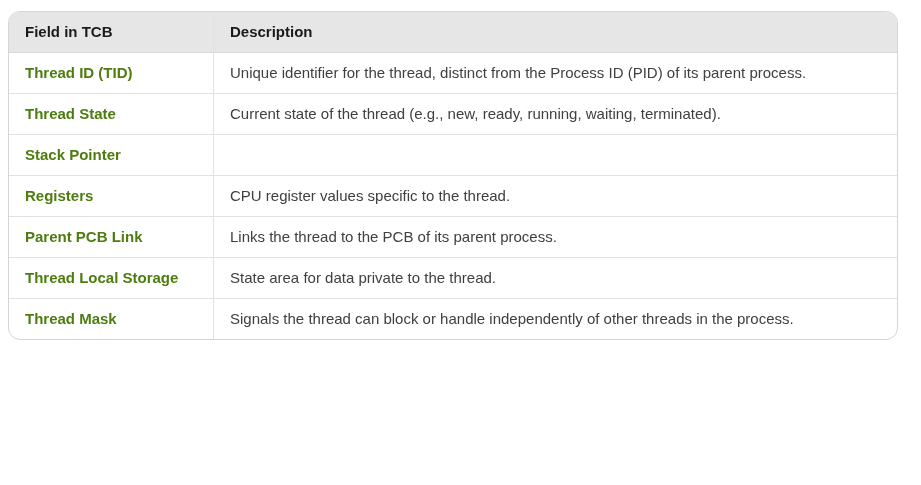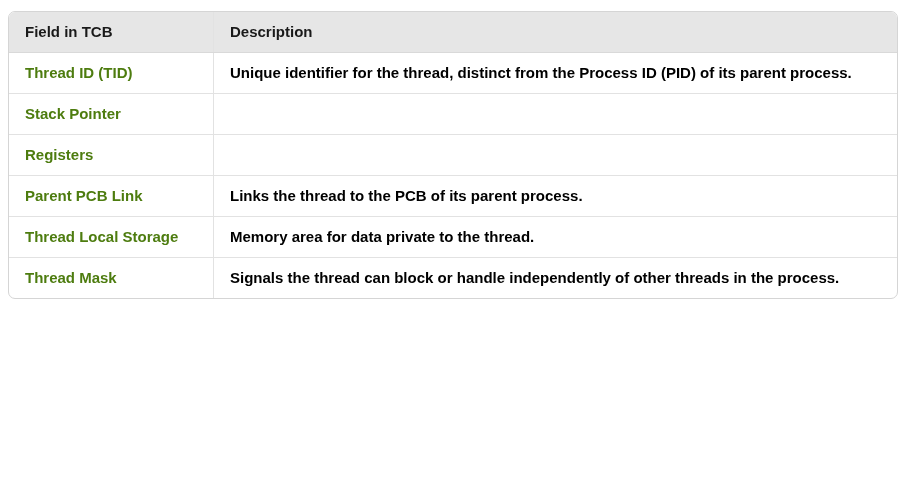--- a/index.html
+++ b/index.html
@@ -11,21 +11,21 @@
     height: 485px;
     font-family: "Liberation Sans", sans-serif;
   }
   .tcb-table {
     position: absolute;
     left: 8px;
     top: 11px;
     width: 890px;
     background: #ffffff;
     border: 1px solid #d5d5d5;
-    border-radius: 7px;
+    border-radius: 12px;
     overflow: hidden;
   }
   .row {
     display: grid;
     grid-template-columns: 205px 1fr;
     border-top: 1px solid #e2e2e2;
   }
   .row:first-child { border-top: none; }
   .row.header {
     background: #e6e6e6;
@@ -36,55 +36,60 @@
     padding: 4px 16px;
     font-size: 15px;
     line-height: 32px;
     color: #4d7c0f;
   }
   .cell.field {
     font-weight: bold;
     border-right: 1px solid #e2e2e2;
   }
   .row.header .cell { font-weight: bold; color: #1a1a1a; }
-  .cell.desc { color: #000000; font-weight: bold; }
+  .cell.desc { color: #404040; }
 </style>
 </head>
 <body>
 
 <div class="tcb-table">
 
   <div class="row header">
     <div class="cell field">Field in TCB</div>
     <div class="cell desc">Description</div>
   </div>
 
   <div class="row">
     <div class="cell field">Thread ID (TID)</div>
     <div class="cell desc">Unique identifier for the thread, distinct from the Process ID (PID) of its parent process.</div>
   </div>
 
+  <div class="row">
+    <div class="cell field">Thread State</div>
+    <div class="cell desc">Current state of the thread (e.g., new, ready, running, waiting, terminated).</div>
+  </div>
 
 
   <div class="row">
     <div class="cell field">Stack Pointer</div>
   </div>
 
   <div class="row">
     <div class="cell field">Registers</div>
+    <div class="cell desc">CPU register values specific to the thread.</div>
   </div>
 
   <div class="row">
     <div class="cell field">Parent PCB Link</div>
     <div class="cell desc">Links the thread to the PCB of its parent process.</div>
   </div>
 
   <div class="row">
     <div class="cell field">Thread Local Storage</div>
-    <div class="cell desc">Memory area for data private to the thread.</div>
+    <div class="cell desc">State area for data private to the thread.</div>
   </div>
 
   <div class="row">
     <div class="cell field">Thread Mask</div>
     <div class="cell desc">Signals the thread can block or handle independently of other threads in the process.</div>
   </div>
 
 </div>
 
 </body></html>

